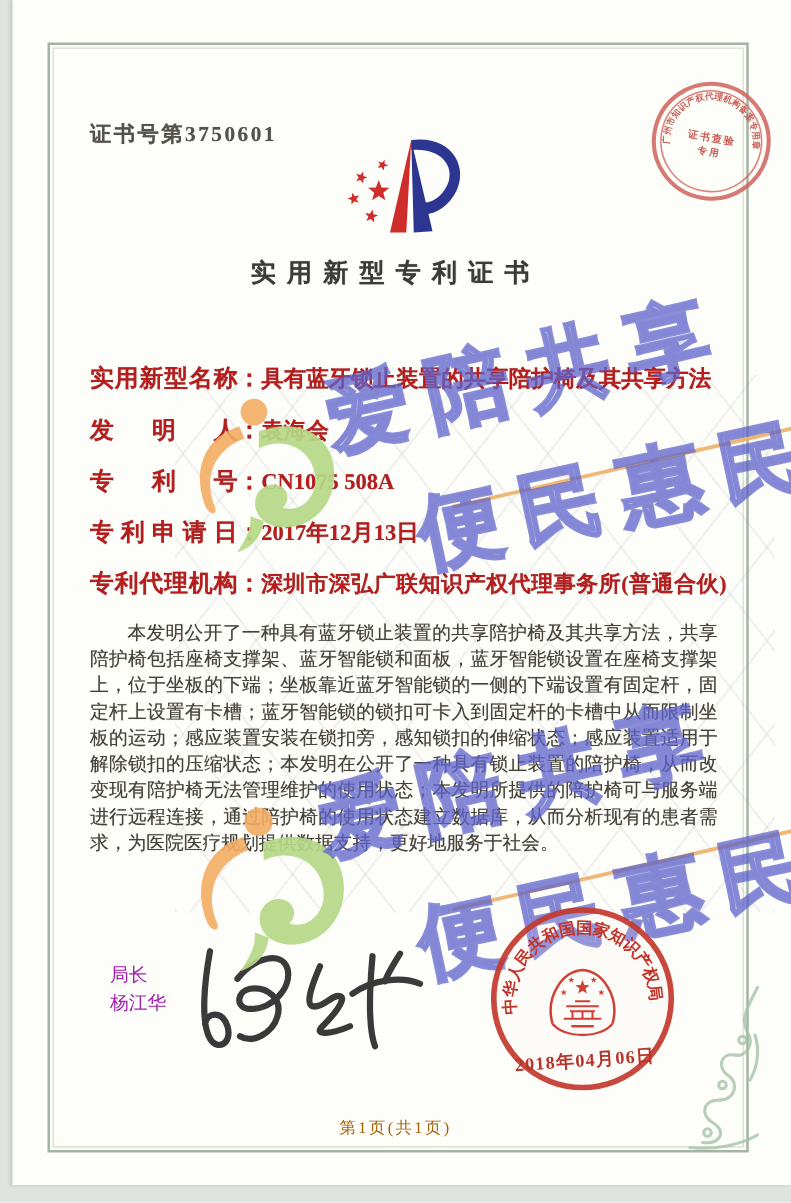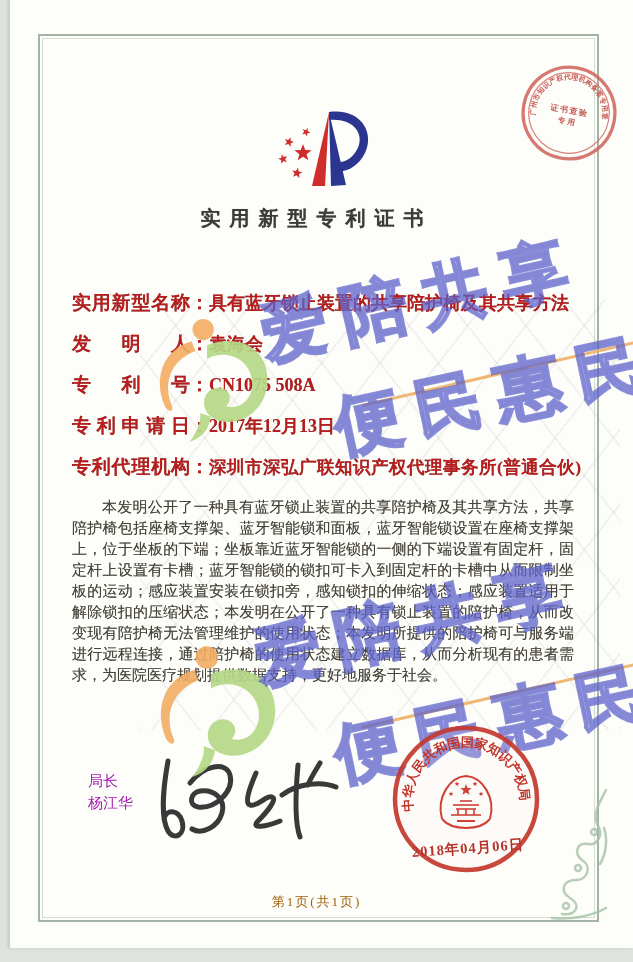--- a/index.html
+++ b/index.html
@@ -97,20 +97,21 @@
       <path d="M58,120 C44,128 24,132 4,130"></path>
       <path d="M56,40 C60,52 58,66 52,76"></path>
       <circle cx="46" cy="44" r="3"></circle>
       <circle cx="30" cy="80" r="3"></circle>
       <circle cx="18" cy="118" r="3"></circle>
     </g>
   </svg>
 
   <div class="guilloche"></div>
 
+  <div class="cert-no">证书号第3750601</div>
 
   <svg class="emblem" width="150" height="105" viewBox="0 0 150 105">
     <g fill="#cf2c2c">
       <polygon points="0,-1 .25,-.34 .95,-.31 .4,.13 .59,.81 0,.42 -.59,.81 -.4,.13 -.95,-.31 -.25,-.34" transform="translate(50,58) scale(9)"></polygon>
       <polygon points="0,-1 .25,-.34 .95,-.31 .4,.13 .59,.81 0,.42 -.59,.81 -.4,.13 -.95,-.31 -.25,-.34" transform="translate(36,47) scale(5) rotate(18)"></polygon>
       <polygon points="0,-1 .25,-.34 .95,-.31 .4,.13 .59,.81 0,.42 -.59,.81 -.4,.13 -.95,-.31 -.25,-.34" transform="translate(30,64) scale(5) rotate(-14)"></polygon>
       <polygon points="0,-1 .25,-.34 .95,-.31 .4,.13 .59,.81 0,.42 -.59,.81 -.4,.13 -.95,-.31 -.25,-.34" transform="translate(44,78) scale(5.5) rotate(10)"></polygon>
       <polygon points="0,-1 .25,-.34 .95,-.31 .4,.13 .59,.81 0,.42 -.59,.81 -.4,.13 -.95,-.31 -.25,-.34" transform="translate(53,37) scale(4.5) rotate(24)"></polygon>
     </g>
     <polygon points="59,91 76,17 72,91" fill="#cf2c2c"></polygon>

